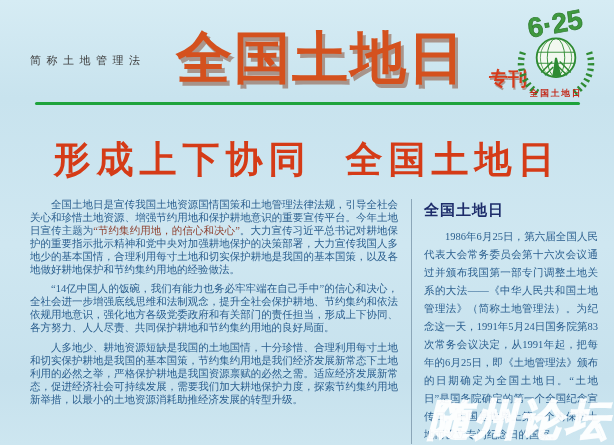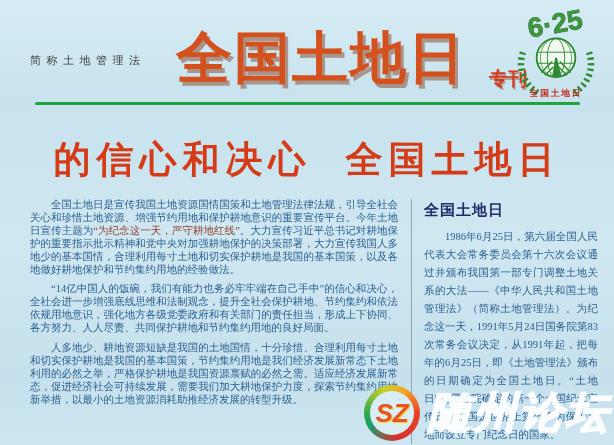--- a/index.html
+++ b/index.html
@@ -86,40 +86,35 @@
 
       <text x="50" y="27" text-anchor="middle" transform="rotate(-10 50 22)" font-family="Liberation Sans, sans-serif" font-size="30" font-weight="bold" fill="#3f9a3f" stroke="#2e7a2e" stroke-width="0.8">6·25</text>
 
       <text x="50" y="96" text-anchor="middle" font-family="Liberation Sans, sans-serif" font-size="9.5" font-weight="bold" fill="#c32a1a" letter-spacing="2">全国土地日</text>
     </svg>
 
     <div class="rule"></div>
   </div>
 
   <div class="slogan">
-    <span>的信心和决心</span><span class="gap"></span><span>全国土地日</span>
+    <span>形成上下协同</span><span class="gap"></span><span>全国土地日</span>
   </div>
 
   <div class="main">
     <div class="article">
-      <p><span>全国土地日是宣传我国土地资源国情国策和土地管理法律法规，引导全社会关心和珍惜土地资源、增强节约用地和保护耕地意识的重要宣传平台。今年土地日宣传主题为</span><span class="theme-phrase">“为纪念这一天，严守耕地红线”</span><span>。大力宣传习近平总书记对耕地保护的重要指示批示精神和党中央对加强耕地保护的决策部署，大力宣传我国人多地少的基本国情，合理利用每寸土地和切实保护耕地是我国的基本国策，以及各地做好耕地保护和节约集约用地的经验做法。</span></p>
+      <p><span>全国土地日是宣传我国土地资源国情国策和土地管理法律法规，引导全社会关心和珍惜土地资源、增强节约用地和保护耕地意识的重要宣传平台。今年土地日宣传主题为</span><span class="theme-phrase">“节约集约用地，的信心和决心”</span><span>。大力宣传习近平总书记对耕地保护的重要指示批示精神和党中央对加强耕地保护的决策部署，大力宣传我国人多地少的基本国情，合理利用每寸土地和切实保护耕地是我国的基本国策，以及各地做好耕地保护和节约集约用地的经验做法。</span></p>
       <p>“14亿中国人的饭碗，我们有能力也务必牢牢端在自己手中”的信心和决心，全社会进一步增强底线思维和法制观念，提升全社会保护耕地、节约集约和依法依规用地意识，强化地方各级党委政府和有关部门的责任担当，形成上下协同、各方努力、人人尽责、共同保护耕地和节约集约用地的良好局面。</p>
       <p>人多地少、耕地资源短缺是我国的土地国情，十分珍惜、合理利用每寸土地和切实保护耕地是我国的基本国策，节约集约用地是我们经济发展新常态下土地利用的必然之举，严格保护耕地是我国资源禀赋的必然之需。适应经济发展新常态，促进经济社会可持续发展，需要我们加大耕地保护力度，探索节约集约用地新举措，以最小的土地资源消耗助推经济发展的转型升级。</p>
     </div>
 
     <div class="aside">
       <h2>全国土地日</h2>
       <p>1986年6月25日，第六届全国人民代表大会常务委员会第十六次会议通过并颁布我国第一部专门调整土地关系的大法——《中华人民共和国土地管理法》（简称土地管理法）。为纪念这一天，1991年5月24日国务院第83次常务会议决定，从1991年起，把每年的6月25日，即《土地管理法》颁布的日期确定为全国土地日。“土地日”是国务院确定的第一个全国纪念宣传日。中国是世界上第一个为保护土地而设立专门纪念日的国家。</p>
     </div>
   </div>
 
   <div class="watermark">
-    <div class="wm-logo">
-      <div class="inner">
-        <span class="sz">SZ</span>
-      </div>
-    </div>
     <div class="wm-text">
       <div class="wm-name">随州论坛</div>
     </div>
   </div>
 
 </div>
 
 </body></html>

